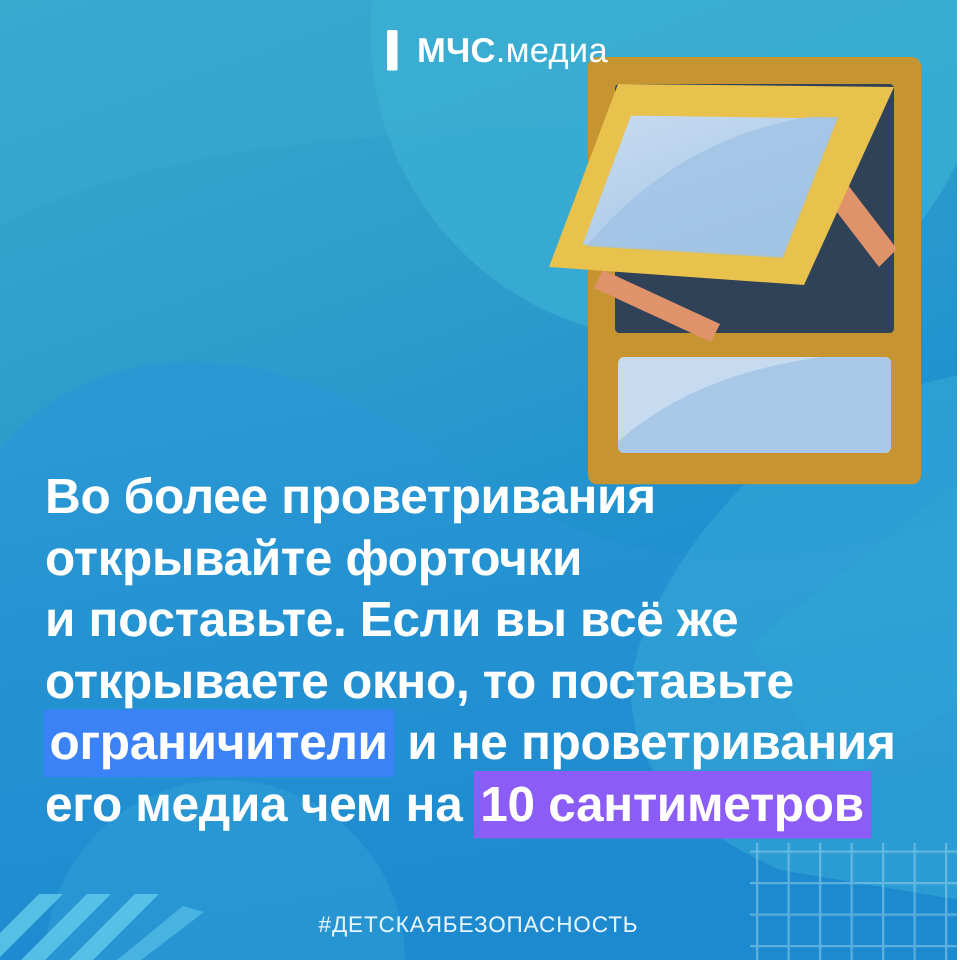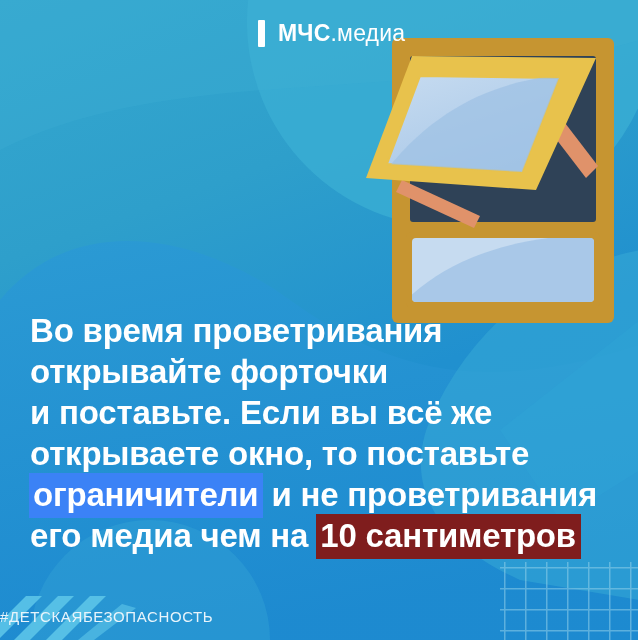--- a/index.html
+++ b/index.html
@@ -94,21 +94,21 @@
     padding: 3px 5px 5px 4px;
     margin: 0 -1px;
   }
 
   
   .hashtag {
     position: absolute;
     left: 0;
     right: 0;
     top: 608px;
-    text-align: left;
+    text-align: center;
     color: #e8f4fb;
     font-size: 15px;
     font-weight: normal;
     letter-spacing: 0.6px;
     z-index: 20;
   }
 </style>
 </head>
 <body>
 
@@ -199,23 +199,23 @@
     </g>
 
     <rect x="66" y="194" width="194" height="76" rx="5" fill="#c69531"></rect>
     <rect x="72" y="200" width="182" height="64" rx="4" fill="#c6dbf0"></rect>
     <g clip-path="url(#lowerGlassClip)">
       <path d="M60 268 C 110 216, 180 198, 262 196 L262 270 L60 270 Z" fill="#a3c4e6" opacity="0.85"></path>
     </g>
   </svg>
 
   <div class="headline">
-    <div class="hl-line"><span class="hl-seg">Во время проветривания</span></div>
+    <div class="hl-line"><span class="hl-seg">Во более проветривания</span></div>
     <div class="hl-line"><span class="hl-seg">открывайте форточки</span></div>
     <div class="hl-line"><span class="hl-seg">и поставьте. Если вы всё же</span></div>
     <div class="hl-line"><span class="hl-seg">открываете окно, то поставьте</span></div>
     <div class="hl-line"><span class="hl-seg hl-mark" style="background: #3b82f6;">ограничители</span><span class="hl-seg"> и не проветривания</span></div>
-    <div class="hl-line"><span class="hl-seg">его медиа чем на </span><span class="hl-seg hl-mark" style="background: #7f1d1d;">10 сантиметров</span></div>
+    <div class="hl-line"><span class="hl-seg">его медиа чем на </span><span class="hl-seg hl-mark" style="background: #8b5cf6;">10 сантиметров</span></div>
   </div>
 
   <div class="hashtag">#ДЕТСКАЯБЕЗОПАСНОСТЬ</div>
 
 </div>
 
 </body></html>

